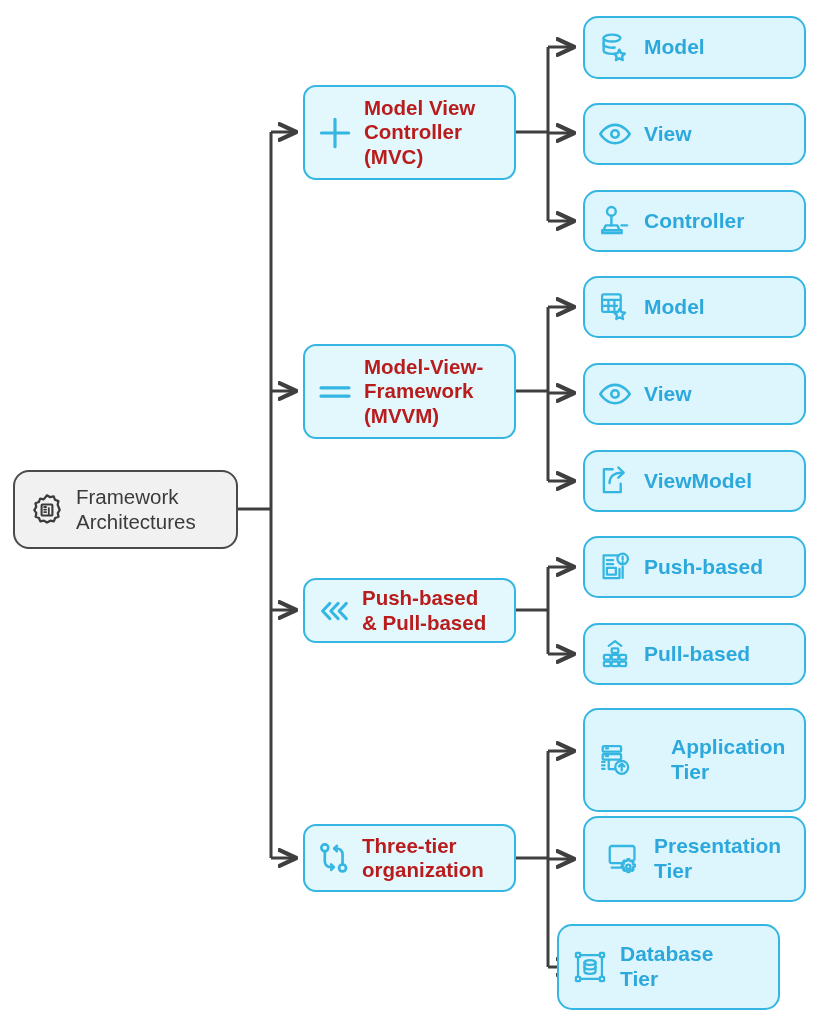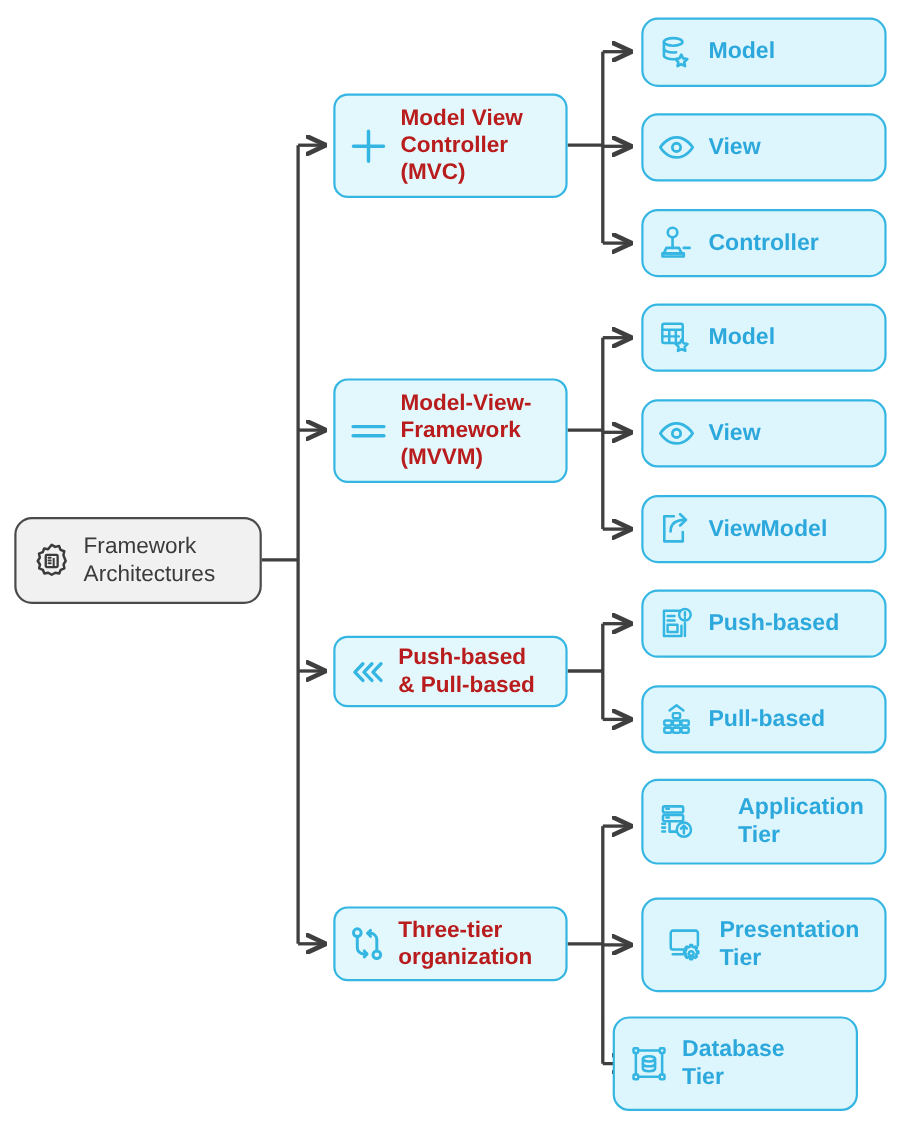--- a/index.html
+++ b/index.html
@@ -241,21 +241,21 @@
         <rect x="9.8" y="12.6" width="4.4" height="3.1" rx="0.7"></rect>
         <rect x="15" y="12.6" width="4.4" height="3.1" rx="0.7"></rect>
         <rect x="4.6" y="17" width="4.4" height="3.1" rx="0.7"></rect>
         <rect x="9.8" y="17" width="4.4" height="3.1" rx="0.7"></rect>
         <rect x="15" y="17" width="4.4" height="3.1" rx="0.7"></rect>
       </svg>
     </span>
     <span class="lbl">Pull-based</span>
   </div>
 
-  <div class="node leaf" style="left:583px;top:708px;width:223px;height:78px;gap:36px;">
+  <div class="node leaf" style="left:583px;top:708px;width:223px;height:104px;gap:36px;">
     <span class="ico">
       <svg width="38" height="38" viewBox="0 0 24 24" fill="none" stroke="#35b6e2" stroke-width="1.45" stroke-linecap="round" stroke-linejoin="round">
         <rect x="3.6" y="3.2" width="11.6" height="3.5" rx="0.9"></rect>
         <rect x="3.6" y="8.2" width="11.6" height="3.5" rx="0.9"></rect>
         <path d="M5.6 4.6h1.4M5.6 9.6h1.4"></path>
         <path d="M4.8 13.2H3.2M4.8 15.4H3.2M4.8 17.6H3.2"></path>
         <path d="M7.4 11.9v5.8h4.2"></path>
         <circle cx="15.6" cy="16.6" r="4.1"></circle>
         <path d="M15.6 18.7v-4.2M13.9 16l1.7-1.7 1.7 1.7"></path>
       </svg>

